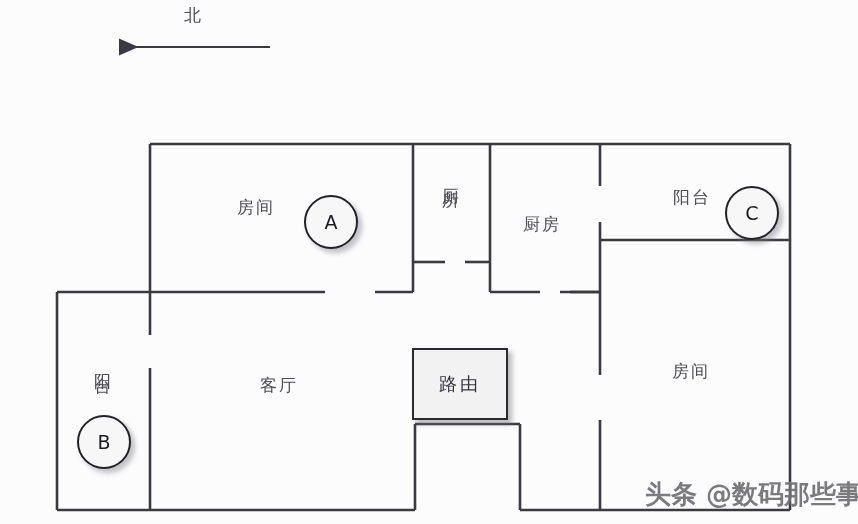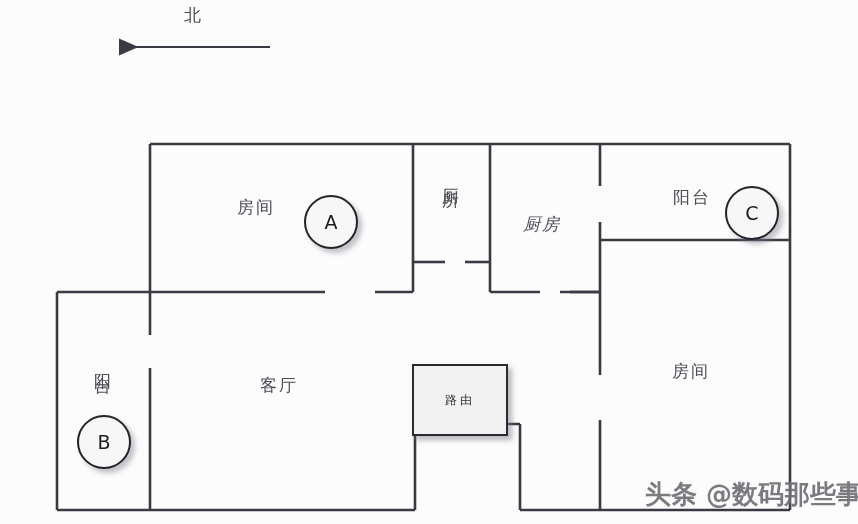--- a/index.html
+++ b/index.html
@@ -53,30 +53,30 @@
     display: flex;
     align-items: center;
     justify-content: center;
     font-size: 19px;
     color: #1b1b20;
     font-family: "DejaVu Sans", "Liberation Sans", sans-serif;
   }
   .router-box {
     position: absolute;
     left: 412px;
-    top: 364px;
+    top: 348px;
     width: 92px;
     height: 68px;
     background: #f2f2f3;
     border: 2px solid #2a2a30;
     box-shadow: 4px 4px 5px rgba(120,120,130,0.5);
     display: flex;
     align-items: center;
     justify-content: center;
-    font-size: 12px;
+    font-size: 18px;
     color: #33333a;
     letter-spacing: 3px;
   }
   .watermark {
     position: absolute;
     left: 645px;
     top: 477px;
     font-size: 26px;
     color: rgba(40,40,48,0.62);
     letter-spacing: 0px;
@@ -151,21 +151,21 @@
 
       <line x1="560" y1="292" x2="600" y2="292"></line>
 
     </g>
   </svg>
 
   <div class="room-label" style="left:237px; top:196px;">房间</div>
 
   <div class="room-label vertical" style="left:440px; top:175px;">厕所</div>
 
-  <div class="room-label" style="left:523px; top:213px;font-style:italic;">厨房</div>
+  <div class="room-label" style="left:523px; top:213px;">厨房</div>
 
   <div class="room-label" style="left:673px; top:186px;">阳台</div>
 
   <div class="room-label vertical" style="left:92px; top:360px;">阳台</div>
 
   <div class="room-label" style="left:260px; top:374px;">客厅</div>
 
   <div class="room-label" style="left:672px; top:360px;">房间</div>
 
   <div class="marker" style="left:304px; top:195px;">A</div>

